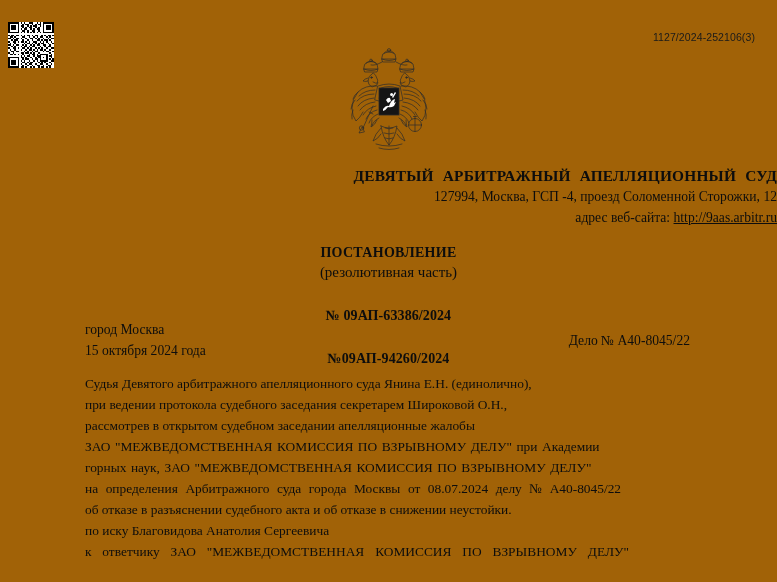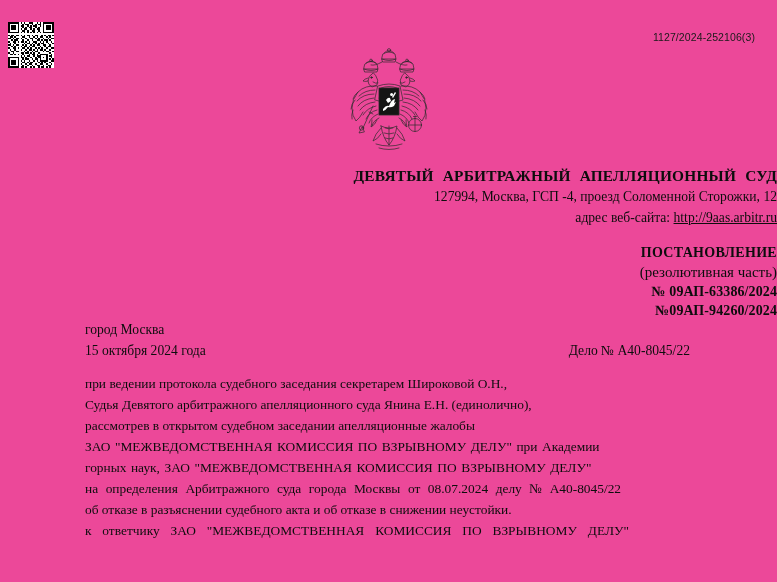--- a/index.html
+++ b/index.html
@@ -4,21 +4,21 @@
 <style>
   html, body {
     margin: 0;
     padding: 0;
     background: #ffffff;
   }
   .page {
     position: relative;
     width: 777px;
     height: 582px;
-    background: #ec4899;
+    background: #a16207;
     overflow: hidden;
     font-family: "Liberation Serif", "DejaVu Serif", serif;
     color: #0d0d0d;
     -webkit-font-smoothing: antialiased;
   }
 
   
   .qr {
     position: absolute;
     left: 8px;
@@ -81,48 +81,49 @@
     text-decoration: underline;
     text-underline-offset: 1px;
   }
 
   
   .act-block {
     position: absolute;
     left: 0;
     right: 0;
     top: 243px;
-    text-align: right;
+    text-align: center;
   }
   .act-type {
     font-size: 14px;
     font-weight: bold;
     letter-spacing: 0.3px;
     line-height: 19px;
   }
   .act-part {
     font-size: 15px;
     line-height: 20px;
   }
   .act-number {
     font-size: 14px;
     font-weight: bold;
     line-height: 19px;
     letter-spacing: 0.1px;
+    margin-top: 24px;
   }
 
   
   .meta-row {
     position: absolute;
     left: 85px;
     right: 87px;
     top: 319px;
     display: flex;
     justify-content: space-between;
-    align-items: flex-end;
+    align-items: center;
     font-size: 13.6px;
     line-height: 21px;
   }
   .meta-left div, .meta-right div { white-space: nowrap; }
 
   
   .body-block {
     position: absolute;
     left: 85px;
     top: 373px;
@@ -519,23 +520,24 @@
     <div class="meta-left">
       <div>город Москва</div>
       <div>15 октября 2024 года</div>
     </div>
     <div class="meta-right">
       <div>Дело № А40-8045/22</div>
     </div>
   </div>
 
   <div class="body-block">
+    <p>Судья Девятого арбитражного апелляционного суда Янина Е.Н. (единолично),</p>
     <p>при ведении протокола судебного заседания секретарем Широковой О.Н.,</p>
-    <p>Судья Девятого арбитражного апелляционного суда Янина Е.Н. (единолично),</p>
     <p>рассмотрев в открытом судебном заседании апелляционные жалобы</p>
     <p class="stretch-narrow">ЗАО "МЕЖВЕДОМСТВЕННАЯ КОМИССИЯ ПО ВЗРЫВНОМУ ДЕЛУ" при Академии</p>
     <p class="stretch-narrow">горных наук, ЗАО "МЕЖВЕДОМСТВЕННАЯ КОМИССИЯ ПО ВЗРЫВНОМУ ДЕЛУ"</p>
     <p class="stretch-wide">на определения Арбитражного суда города Москвы от 08.07.2024  делу № А40-8045/22</p>
     <p>об отказе в разъяснении судебного акта и об отказе в снижении неустойки.</p>
+    <p>по иску Благовидова Анатолия Сергеевича</p>
     <p class="stretch-xwide">к ответчику ЗАО "МЕЖВЕДОМСТВЕННАЯ КОМИССИЯ ПО ВЗРЫВНОМУ ДЕЛУ"</p>
   </div>
 
 </div>
 
 </body></html>

